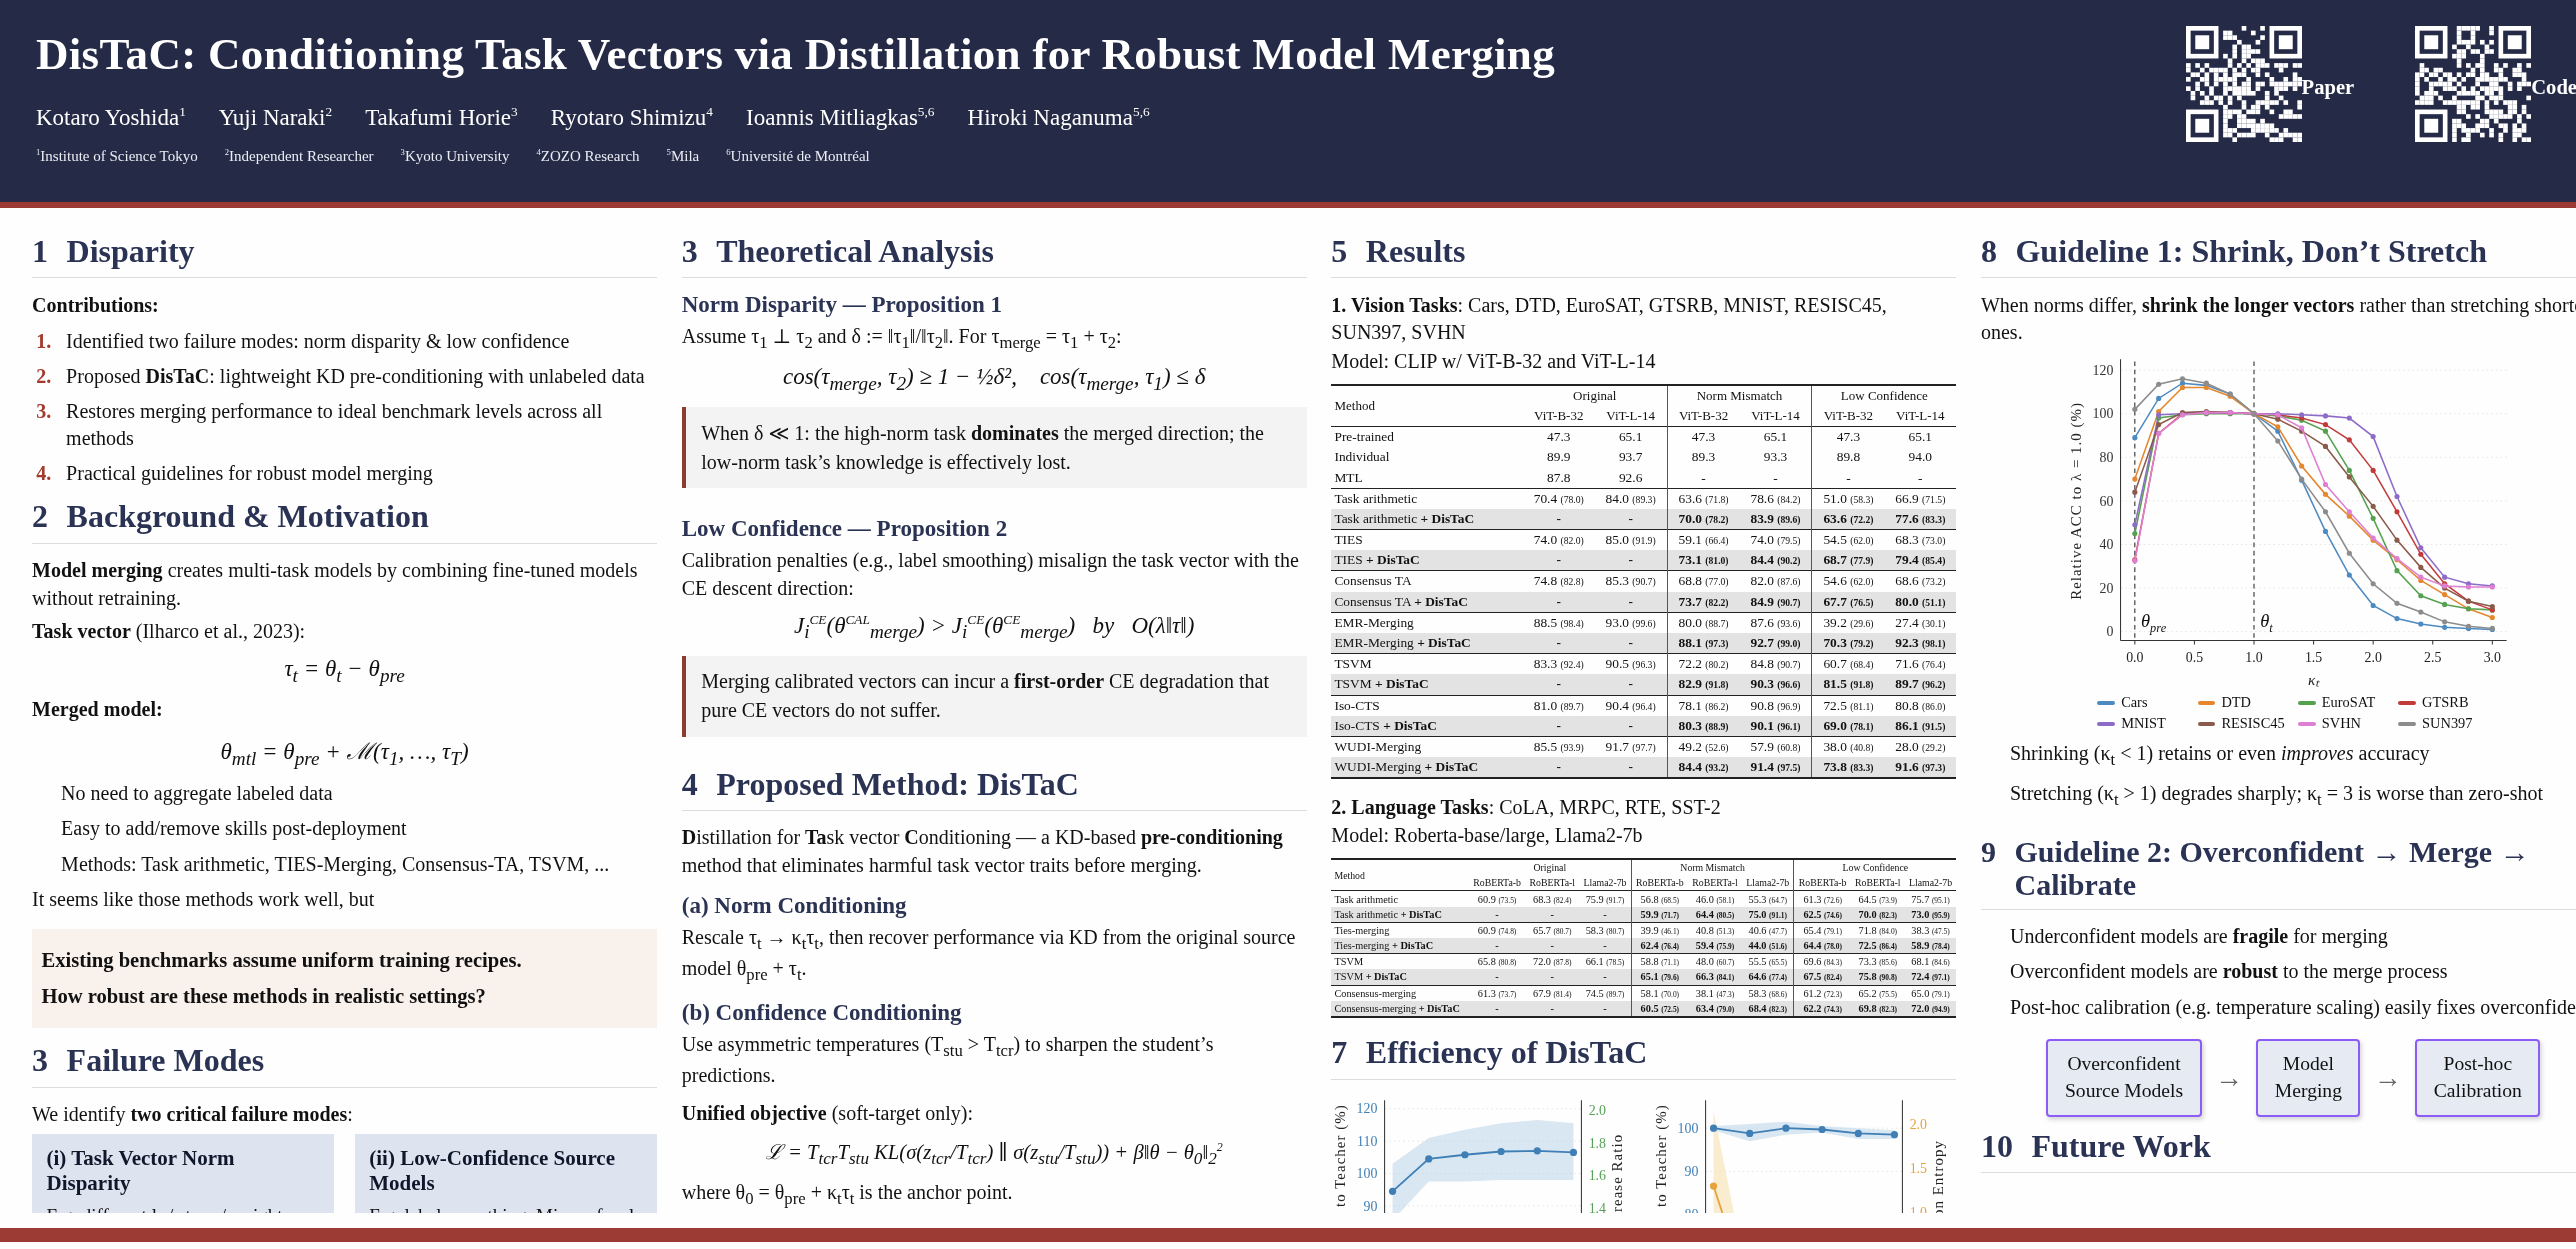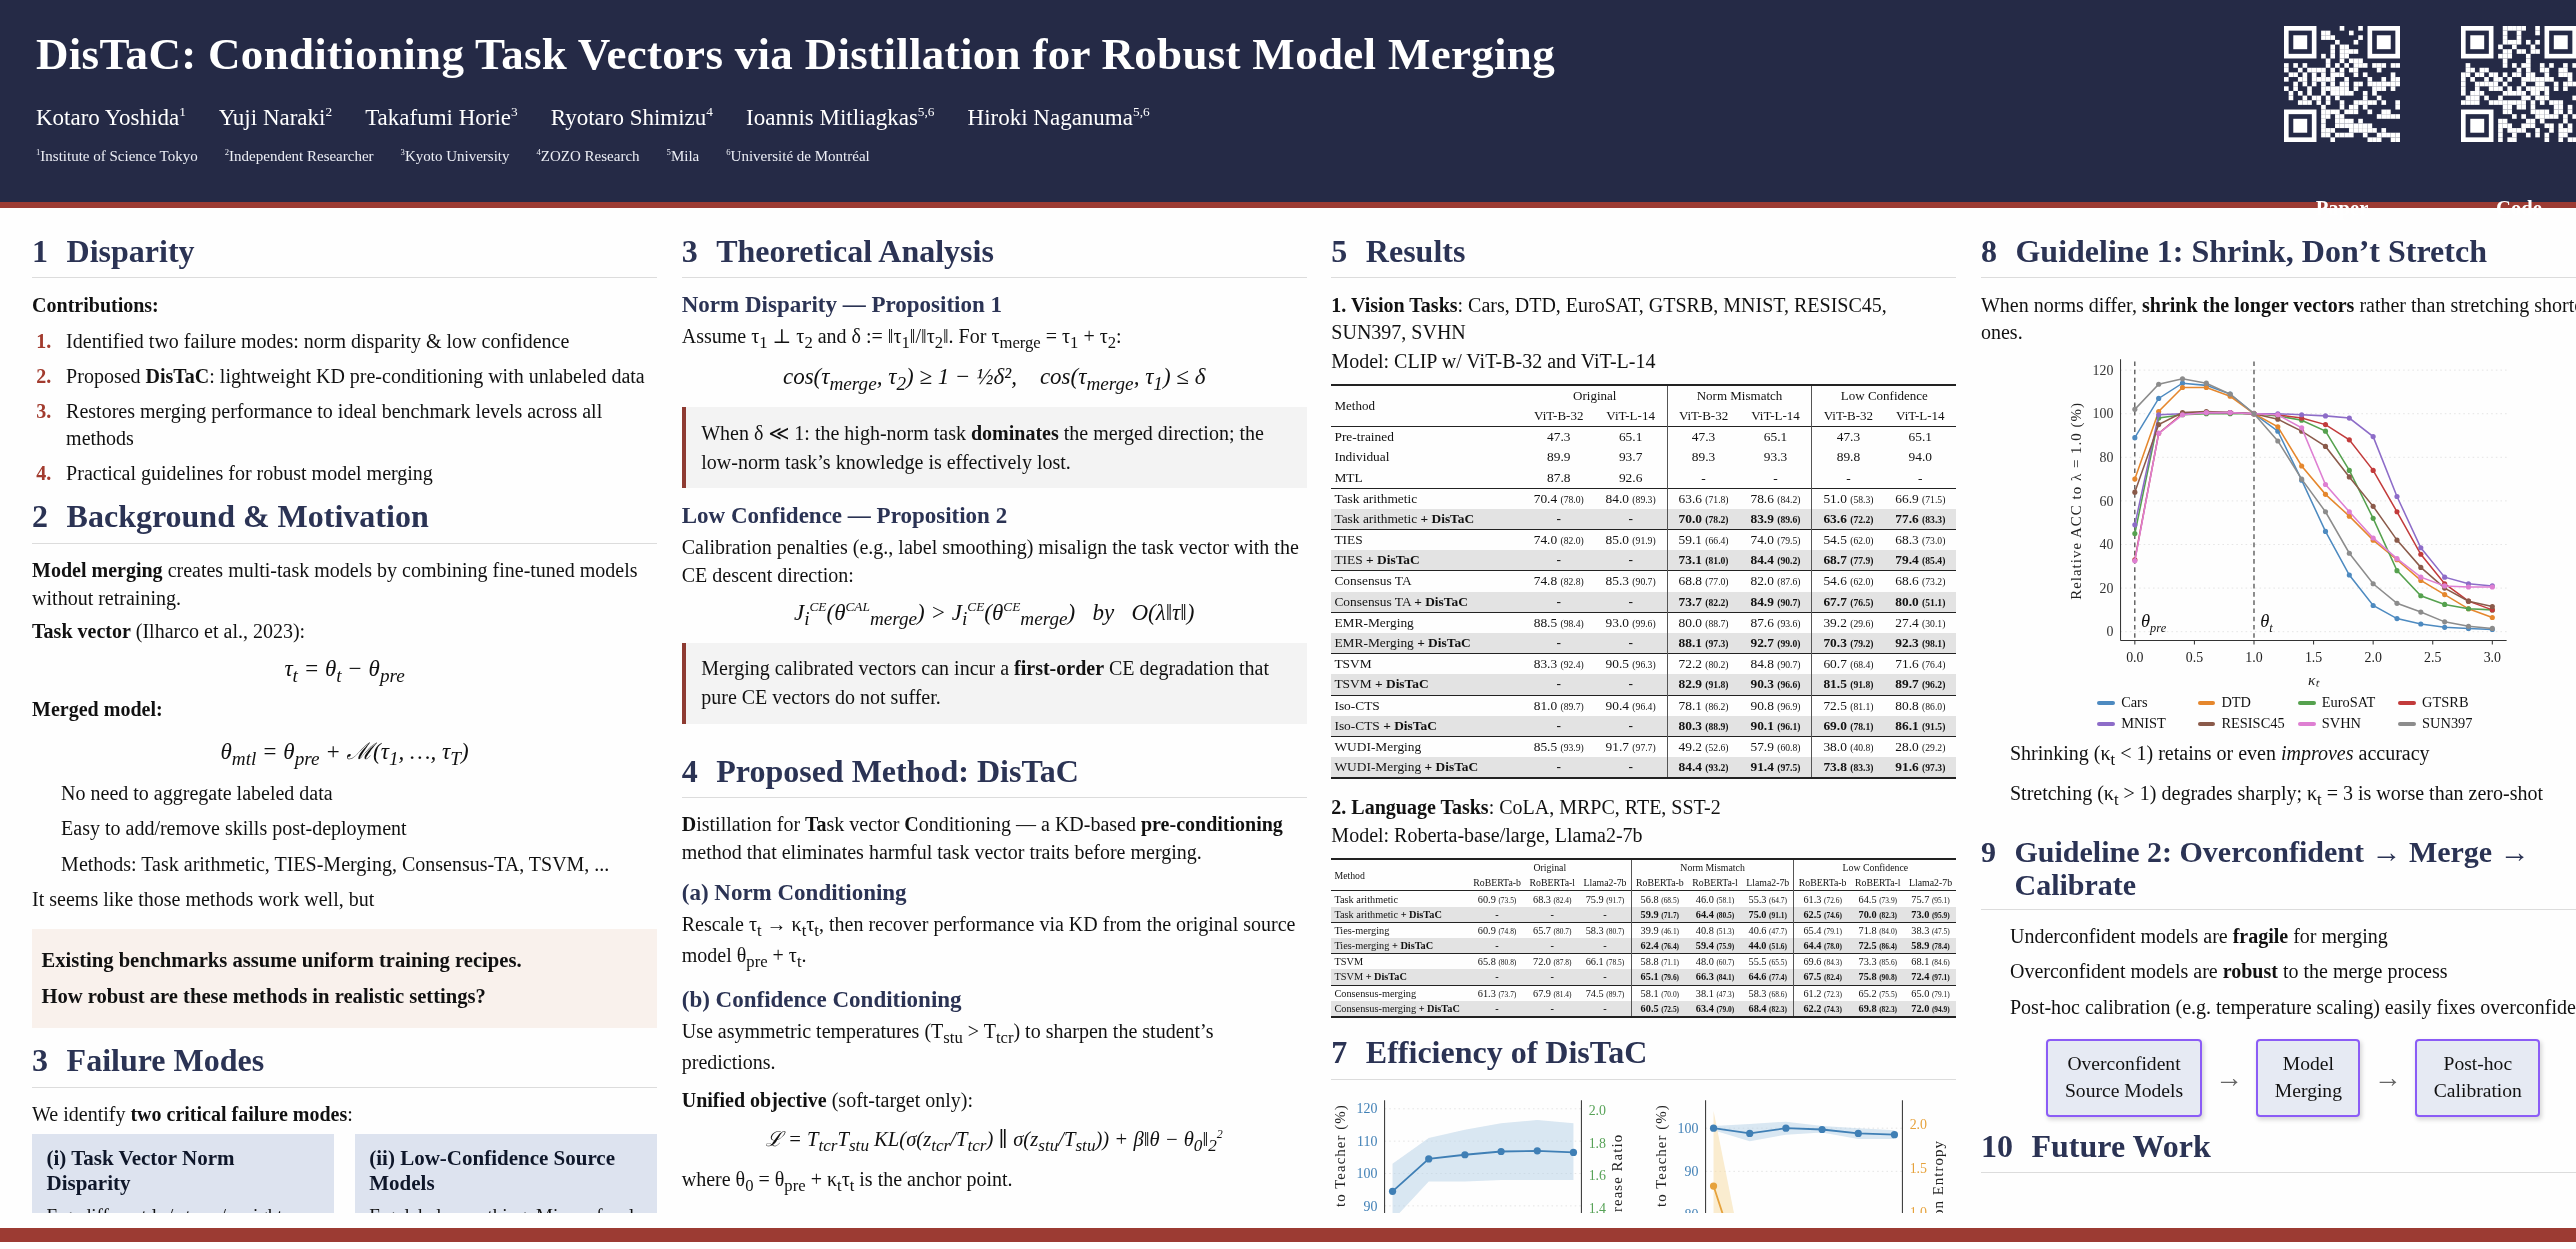--- a/index.html
+++ b/index.html
@@ -8,21 +8,21 @@
   
   header{height:202px;background:#252a46;color:#fff;padding:20.6px 36px;box-sizing:border-box;position:relative;}
   .title{font-size:45px;font-weight:bold;margin:7.2px 0 0;letter-spacing:0.3px;}
   .authors{font-size:23px;margin-top:25px;}
   .authors .auth{margin-right:33px;white-space:nowrap;}
   sup{font-size:58%;}
   .affils{font-size:15px;margin-top:15.5px;color:#eceef5;}
   .affils .aff{margin-right:27px;white-space:nowrap;}
   .accent{height:6.2px;background:#9c3b33;}
   .qr-wrap{position:absolute;top:26px;right:61px;display:flex;gap:61px;}
-  .qr-item{display:flex;flex-direction:column;align-items:center;gap:48px;}
+  .qr-item{display:flex;align-items:center;}
   .qr-label{font-weight:bold;font-size:20.6px;margin-top:7.2px;color:#fff;}
   
   .columns{display:flex;gap:18.5px;padding:13.4px 29px 0;height:1005px;overflow:hidden;box-sizing:border-box;}
   .col{flex:1 1 0;min-width:0;padding:0 3.1px;}
   .sec-head{display:flex;gap:18.5px;font-weight:bold;color:#2b3354;font-size:32px;margin:12.4px 0 4.1px;line-height:1.1;}
   .sec-head.long{font-size:30px;}
   .sec-rule{border:none;border-top:1.5px solid #dcdcdc;margin:8.2px 0 13.4px;}
   .body-text{font-size:20px;line-height:1.38;margin:5.2px 0;}
   .red-list{list-style:none;counter-reset:it;margin:7.2px 0;padding:0;font-size:20px;}
   .red-list li{counter-increment:it;position:relative;padding-left:34px;margin:8.2px 0;line-height:1.35;}
@@ -587,21 +587,21 @@
     <section class="col">
       <div class="sec-head">
         <span>3</span>
         <span>Theoretical Analysis</span>
       </div>
         <hr class="sec-rule">
       <div class="sub-head">Norm Disparity — Proposition 1</div>
       <div class="body-text">Assume τ<sub>1</sub> ⊥ τ<sub>2</sub> and δ := ‖τ<sub>1</sub>‖/‖τ<sub>2</sub>‖. For τ<sub>merge</sub> = τ<sub>1</sub> + τ<sub>2</sub>:</div>
       <div class="center-formula">cos(τ<sub>merge</sub>, τ<sub>2</sub>) ≥ 1 − ½δ²,&nbsp;&nbsp;&nbsp;&nbsp;cos(τ<sub>merge</sub>, τ<sub>1</sub>) ≤ δ</div>
       <div class="gray-callout">When δ ≪ 1: the high-norm task <b>dominates</b> the merged direction; the low-norm task’s knowledge is effectively lost.</div>
-      <div class="sub-head" style="margin-top:15px">Low Confidence — Proposition 2</div>
+      <div class="sub-head" style="margin-top:28px">Low Confidence — Proposition 2</div>
       <div class="body-text">Calibration penalties (e.g., label smoothing) misalign the task vector with the CE descent direction:</div>
       <div class="center-formula">J<sub>i</sub><sup>CE</sup>(θ<sup>CAL</sup><sub>merge</sub>) &gt; J<sub>i</sub><sup>CE</sup>(θ<sup>CE</sup><sub>merge</sub>)&nbsp;&nbsp;&nbsp;by&nbsp;&nbsp;&nbsp;O(λ‖τ‖)</div>
       <div class="gray-callout">Merging calibrated vectors can incur a <b>first-order</b> CE degradation that pure CE vectors do not suffer.</div>
 
       <div class="sec-head" style="margin-top:30px">
         <span>4</span>
         <span>Proposed Method: DisTaC</span>
       </div>
         <hr class="sec-rule">
       <div class="body-text"><b>D</b>istillation for <b>Ta</b>sk vector <b>C</b>onditioning — a KD-based <b>pre-conditioning</b> method that eliminates harmful task vector traits before merging.</div>

